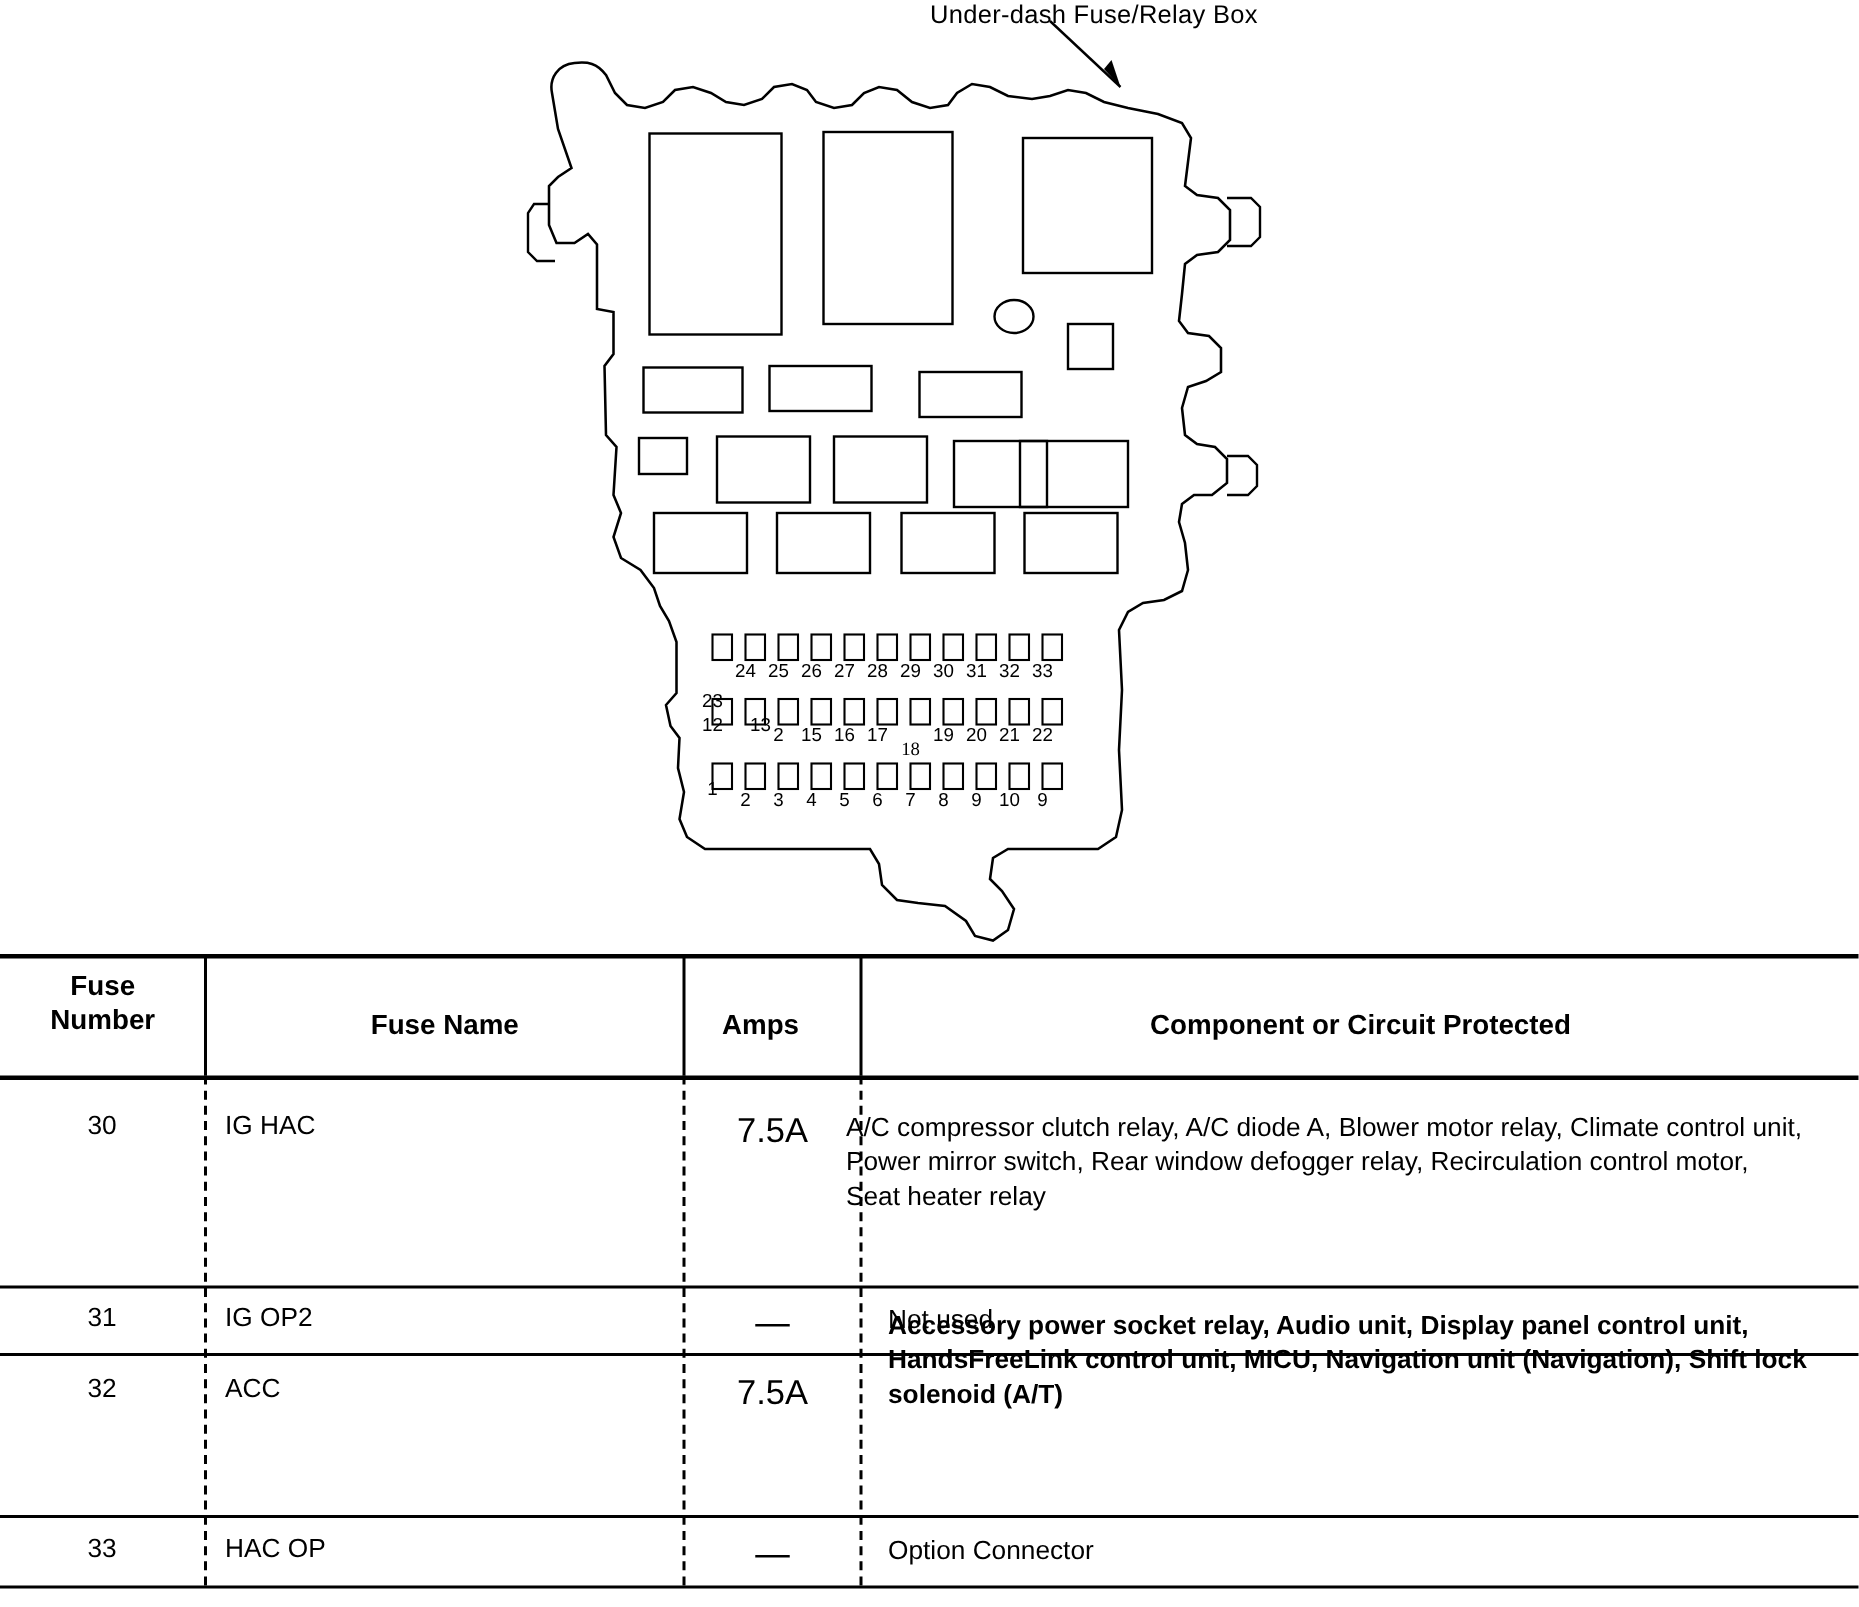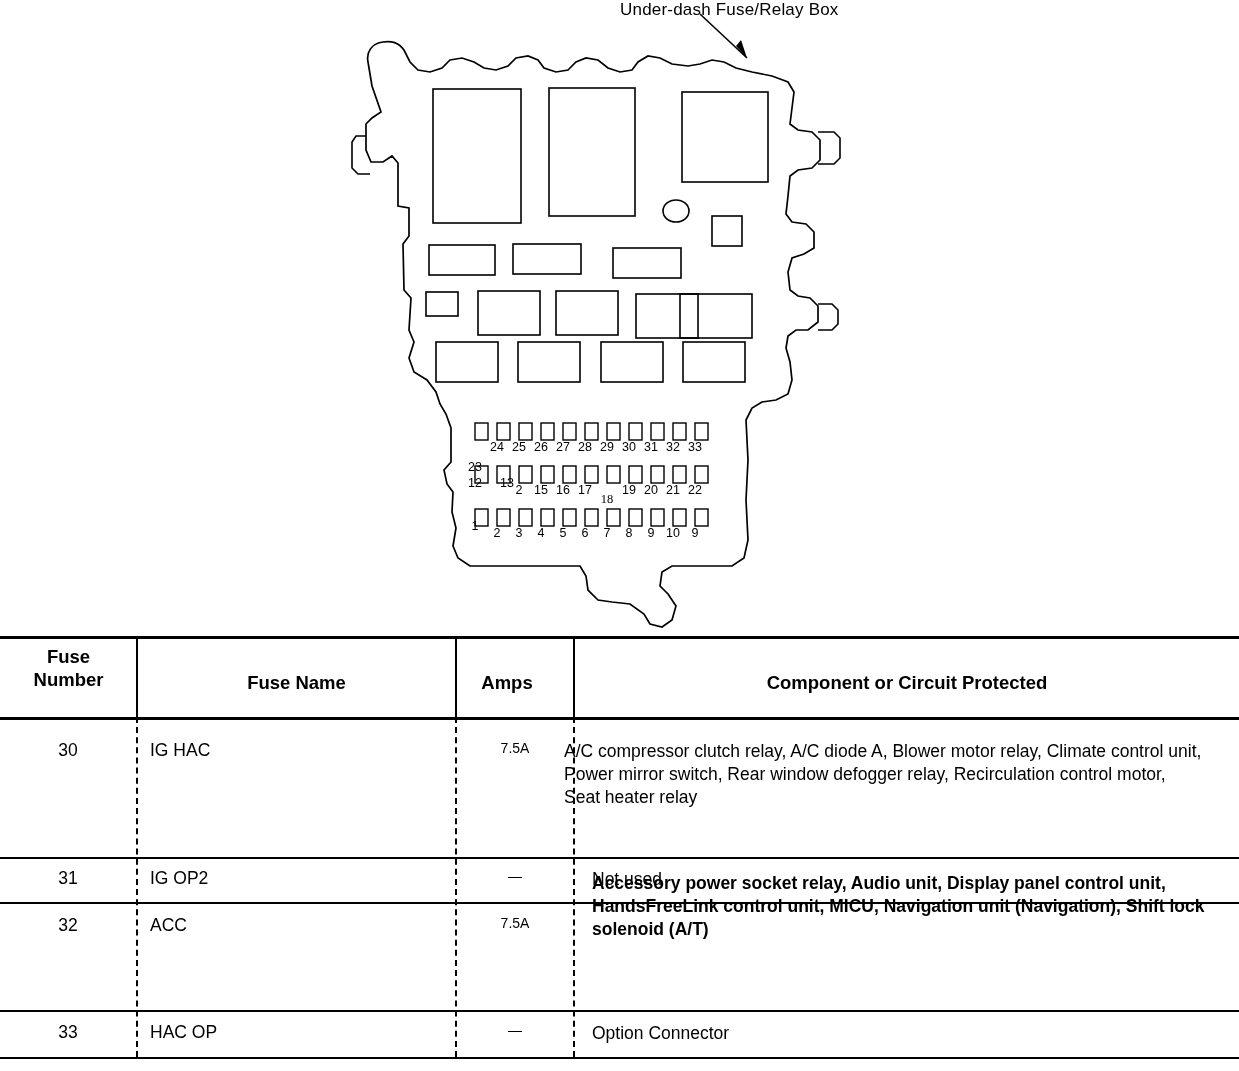--- a/index.html
+++ b/index.html
@@ -86,21 +86,21 @@
     text-align: center;
     font-size: 17.5px;
   }
   .cell-name {
     position: absolute;
     font-size: 17.5px;
   }
   .cell-amps {
     position: absolute;
     text-align: center;
-    font-size: 14px;
+    font-size: 23px;
   }
   .cell-desc {
     position: absolute;
     font-size: 17.5px;
     line-height: 1.32;
   }
 </style>
 </head>
 <body>
 

